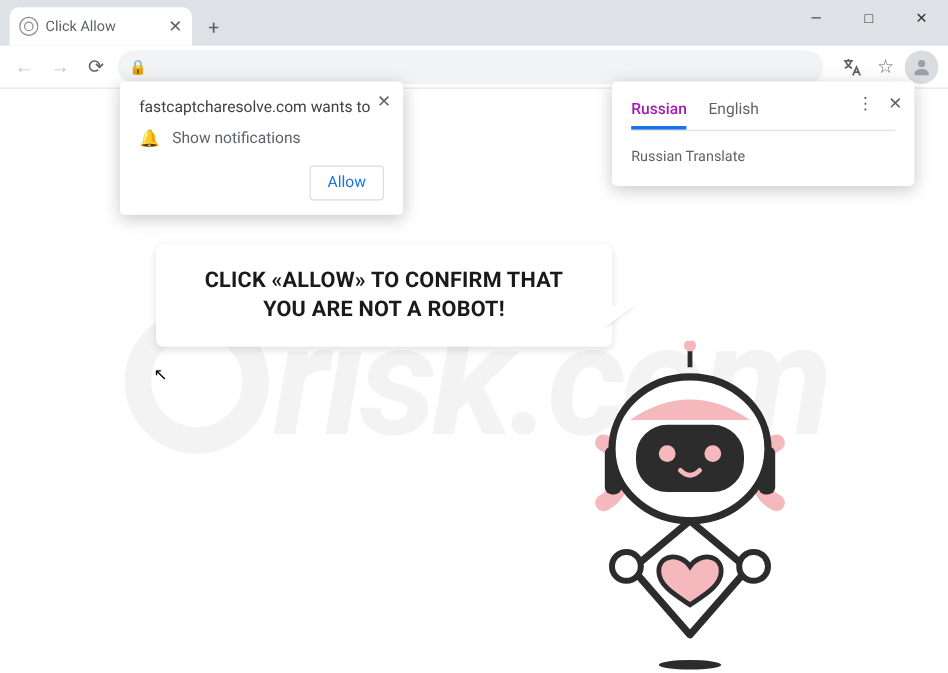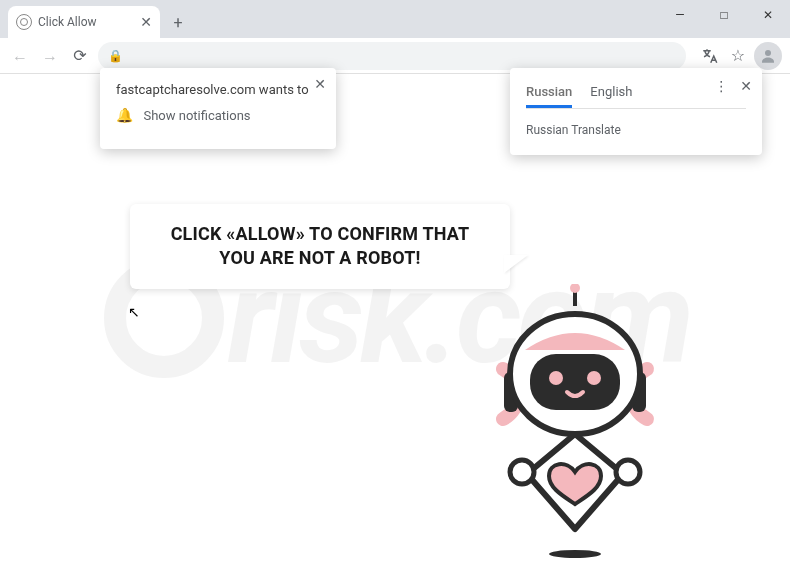--- a/index.html
+++ b/index.html
@@ -43,21 +43,21 @@
 .perm-row { display: flex; align-items: center; gap: 10px; color: #5f6368; font-size: 13px; margin-bottom: 14px; }
 .perm-row .bell { font-size: 14px; }
 .perm-close { position: absolute; right: 10px; top: 8px; font-size: 14px; color: #5f6368; cursor: pointer; }
 .perm-buttons { display: flex; justify-content: flex-end; gap: 10px; }
 .perm-buttons button { background: #fff; border: 1px solid #dadce0; color: #1a73e8; font-size: 13px; padding: 6px 14px; border-radius: 3px; cursor: pointer; }
 
 
 .trans-pop { position: absolute; left: 510px; top: 68px; width: 252px; background: #fff; box-shadow: 0 3px 14px rgba(0,0,0,.22); border-radius: 4px; padding: 10px 16px 18px; }
 .trans-tabs { display: flex; gap: 18px; font-size: 13px; border-bottom: 1px solid #e0e0e0; margin-bottom: 14px; }
 .trans-tab { padding: 6px 0; color: #5f6368; cursor: pointer; }
-.trans-tab.active { color: #737373; border-bottom: 3px solid #1a73e8; font-weight: 500; }
+.trans-tab.active { color: #a21caf; border-bottom: 3px solid #1a73e8; font-weight: 500; }
 .trans-body { font-size: 12px; color: #5f6368; }
 .trans-icons { position: absolute; right: 10px; top: 10px; display: flex; gap: 12px; color: #5f6368; font-size: 14px; }
 .trans-icons span { cursor: pointer; }
 
 
 .cursor { position: absolute; left: 128px; top: 230px; font-size: 14px; color: #000; pointer-events: none; }
 </style>
 </head>
 <body>
 
@@ -146,20 +146,21 @@
 </div>
 
 <div class="perm-pop">
   <span class="perm-close">✕</span>
   <div class="perm-title">fastcaptcharesolve.com wants to</div>
   <div class="perm-row">
     <span class="bell">🔔</span>
     <span>Show notifications</span>
   </div>
   <div class="perm-buttons">
+    <button>Allow</button>
   </div>
 </div>
 
 <div class="trans-pop">
   <div class="trans-icons">
     <span>⋮</span>
     <span>✕</span>
   </div>
   <div class="trans-tabs">
     <div class="trans-tab active">Russian</div>

